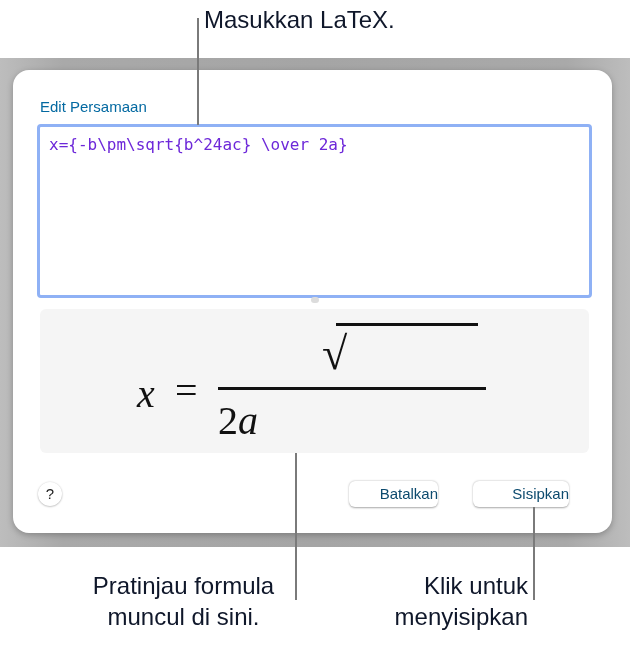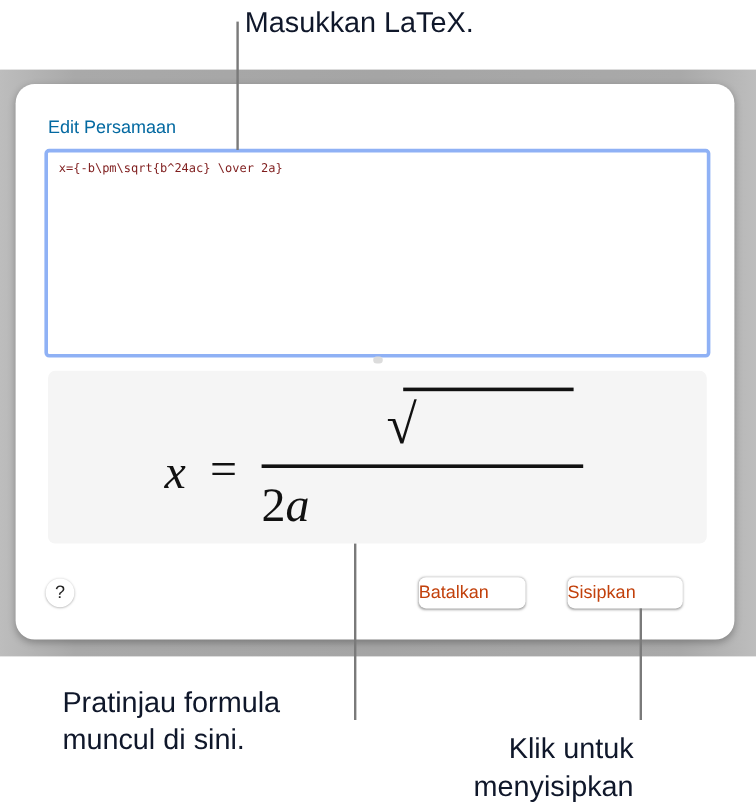--- a/index.html
+++ b/index.html
@@ -1,42 +1,42 @@
 <!DOCTYPE html>
 <html><head>
 <meta charset="utf-8">
 <style>
   html,body{margin:0;padding:0;}
   body{width:630px;height:670px;position:relative;background:#ffffff;overflow:hidden;font-family:"Liberation Sans",sans-serif;}
   .backdrop{position:absolute;left:0;top:58px;width:630px;height:489px;background:linear-gradient(90deg,#bdbdbd 0%,#a9a9a9 10%,#a5a5a5 50%,#a9a9a9 90%,#bdbdbd 100%);}
   .dialog{position:absolute;left:13px;top:70px;width:599px;height:463px;background:#ffffff;border-radius:16px;box-shadow:0 2px 6px rgba(0,0,0,0.25);}
   .dlg-title{position:absolute;left:40px;top:98px;font-size:15px;color:#0369a1;}
   .latex-field{position:absolute;left:37px;top:124px;width:549px;height:168px;border:3px solid #8fb1f5;border-radius:4px;background:#fff;box-sizing:content-box;}
-  .latex-text{position:absolute;left:9px;top:8px;font-family:"DejaVu Sans Mono",monospace;font-size:10px;color:#7f1d1d;white-space:pre;}
+  .latex-text{position:absolute;left:9px;top:8px;font-family:"DejaVu Sans Mono",monospace;font-size:16px;color:#6d28d9;white-space:pre;}
   .resize-dot{position:absolute;left:311px;top:297px;width:8px;height:6px;border-radius:3px;background:#dcdcdc;}
   .preview{position:absolute;left:40px;top:309px;width:549px;height:144px;background:#f5f5f5;border-radius:6px;}
   .formula{position:absolute;left:0;top:0;width:549px;height:144px;font-family:"Liberation Serif",serif;color:#111;}
   .f-x{position:absolute;left:97px;top:61px;font-size:40px;font-style:italic;}
   .f-eq{position:absolute;left:135px;top:58px;font-size:40px;}
   .f-num{position:absolute;left:178px;top:14px;width:267px;text-align:left;font-size:40px;white-space:nowrap;}
   .f-num .it{font-style:italic;}
   .f-num .sup{font-size:26px;position:relative;top:-16px;}
   .f-rad{position:absolute;left:296px;top:14px;width:142px;height:3px;background:#111;}
   .f-radsign{position:absolute;left:282px;top:18px;font-size:46px;}
   .f-bar{position:absolute;left:178px;top:78px;width:268px;height:3px;background:#111;}
   .f-den{position:absolute;left:178px;top:88px;width:268px;text-align:left;font-size:40px;}
   .f-den .it{font-style:italic;}
   .help-btn{position:absolute;left:38px;top:482px;width:24px;height:24px;border-radius:50%;background:#fff;box-shadow:0 0.5px 2px rgba(0,0,0,0.35);text-align:center;line-height:24px;font-size:15px;color:#222;}
-  .btn{position:absolute;top:481px;height:26px;border-radius:6px;background:#fff;box-shadow:0 0.5px 2px rgba(0,0,0,0.35);text-align:left;line-height:26px;font-size:15px;color:#c2410c;}
+  .btn{position:absolute;top:481px;height:26px;border-radius:6px;background:#fff;box-shadow:0 0.5px 2px rgba(0,0,0,0.35);text-align:right;line-height:26px;font-size:15px;color:#0c4a6e;}
   .btn-cancel{left:349px;width:89px;}
   .btn-insert{left:473px;width:96px;}
   .callout{position:absolute;font-size:24px;color:#0f172a;line-height:31px;}
   .c-top{left:204px;top:4px;}
-  .c-preview{left:52px;top:570px;width:231px;text-align:left;}
-  .c-insert{left:350px;top:570px;width:178px;text-align:right;margin-top:39px;}
+  .c-preview{left:68px;top:570px;width:231px;text-align:center;}
+  .c-insert{left:350px;top:570px;width:178px;text-align:right;}
   .line{position:absolute;width:1.5px;background:#7a7a7a;}
 </style>
 </head>
 <body>
 
 <div class="backdrop"></div>
 
 <div class="dialog"></div>
 
 <div class="dlg-title">Edit Persamaan</div>

